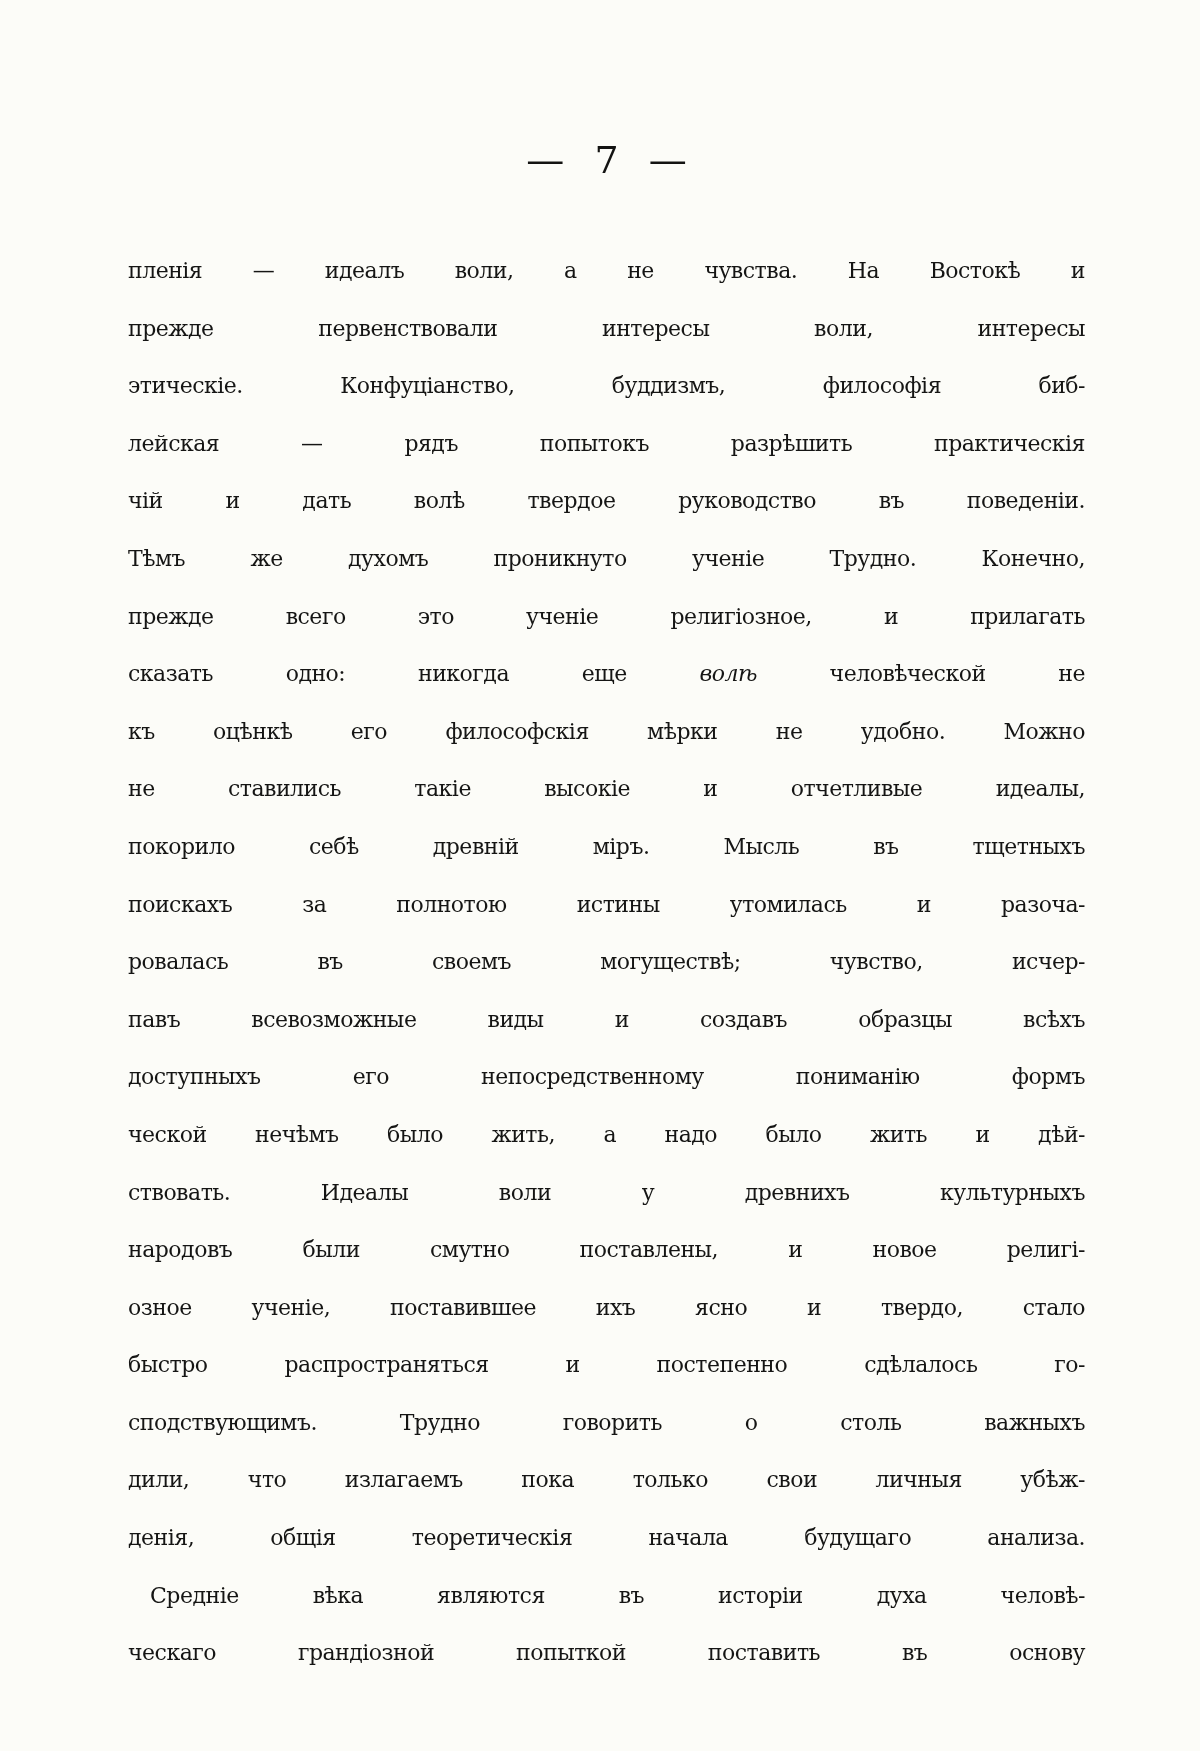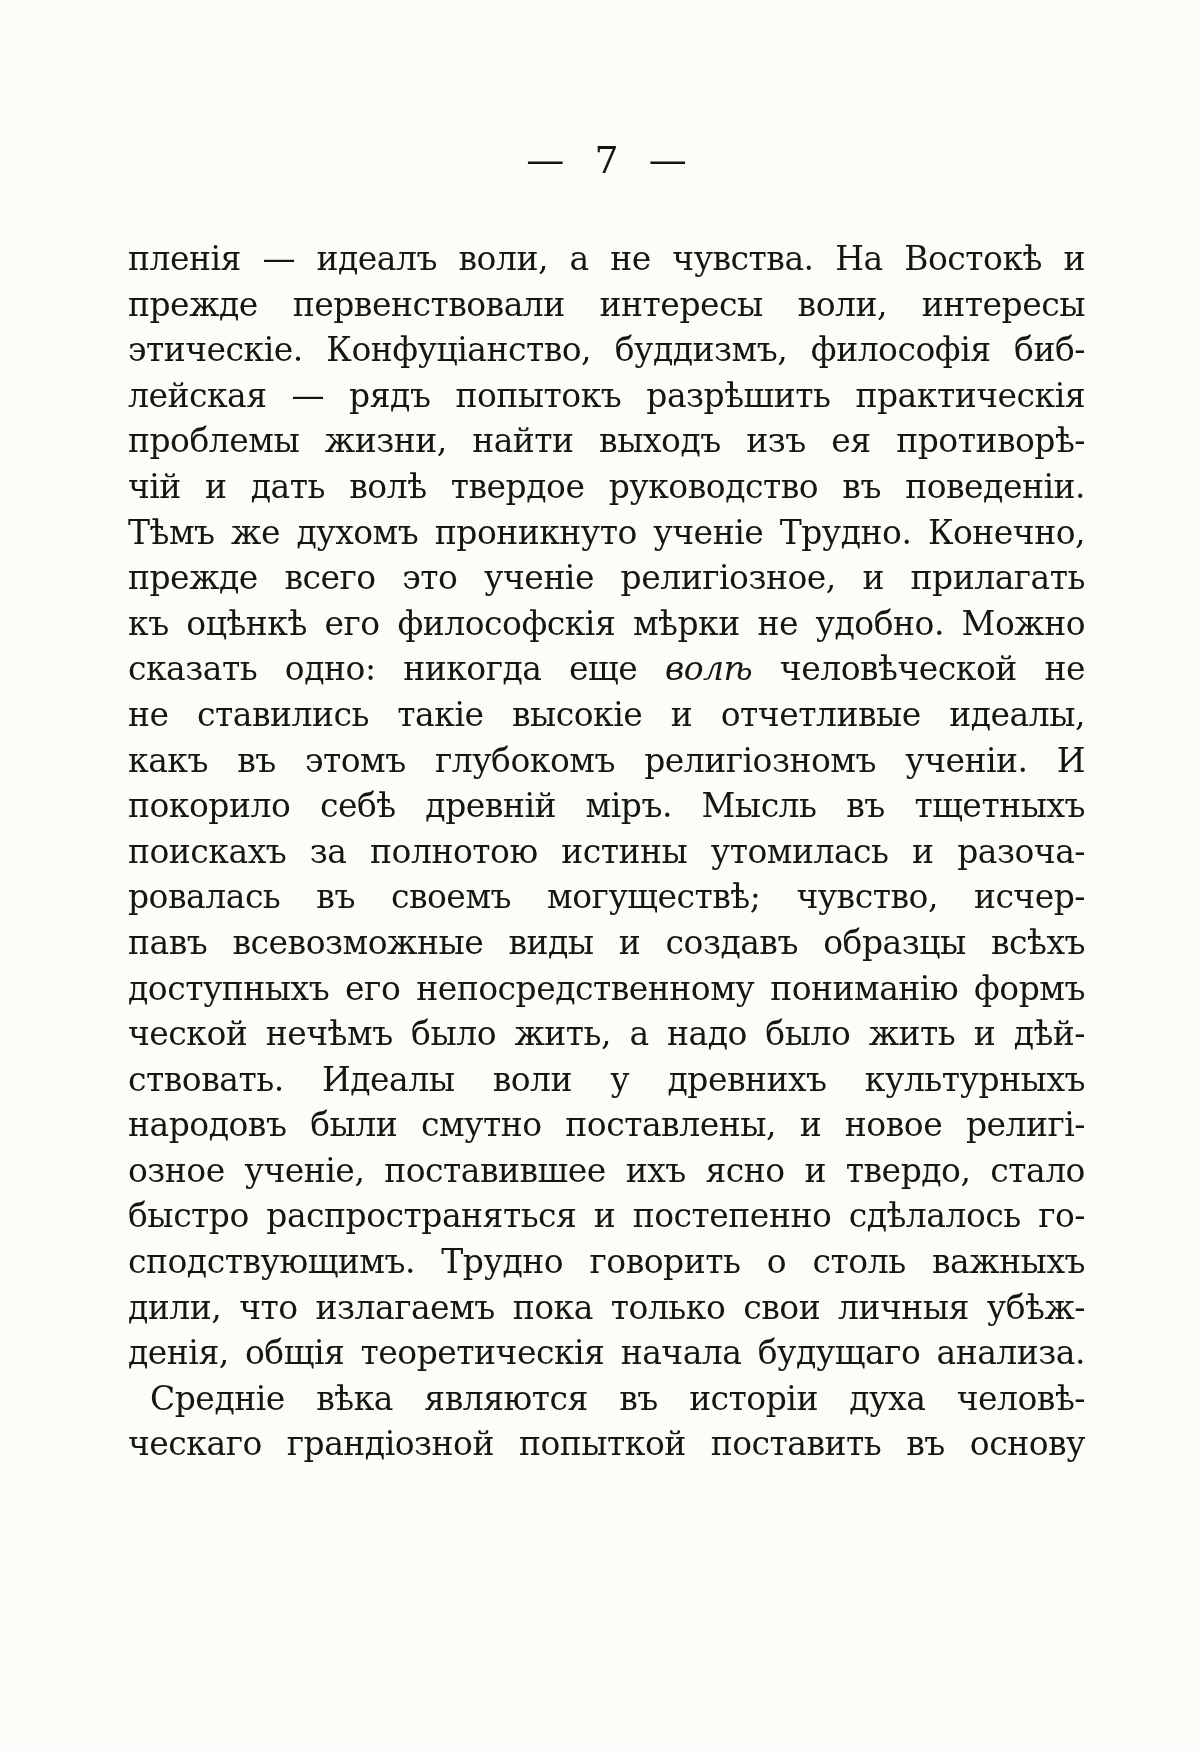--- a/index.html
+++ b/index.html
@@ -27,26 +27,27 @@
     word-spacing: 18px;
     color: #131312;
   }
   .text-block {
     position: absolute;
     top: 236px;
     left: 128px;
     width: 957px;
   }
   .line {
-    font-size: 33px;
+    font-size: 22px;
     line-height: 45.6px;
     letter-spacing: -0.5px;
     white-space: normal;
     text-align: justify;
     text-align-last: justify;
+    margin-top: 12px;
     -moz-text-align-last: justify;
   }
   .line.indent {
     text-indent: 22px;
   }
   .line i {
     font-style: italic;
   }
   .watermark {
     position: absolute;
@@ -63,28 +64,26 @@
 <body>
 
 <div class="page">
   <div class="page-header">— 7 —</div>
 
   <div class="text-block" id="text-block">
       <div class="line"><span>пленія — идеалъ воли, а не чувства. На Востокѣ и</span></div>
       <div class="line"><span>прежде первенствовали интересы воли, интересы</span></div>
       <div class="line"><span>этическіе. Конфуціанство, буддизмъ, философія биб-</span></div>
       <div class="line"><span>лейская — рядъ попытокъ разрѣшить практическія</span></div>
-      <div class="line"><span>проблемы жизни, найти выходъ изъ ея противорѣ-</span></div>
       <div class="line"><span>чій и дать волѣ твердое руководство въ поведеніи.</span></div>
       <div class="line"><span>Тѣмъ же духомъ проникнуто ученіе Трудно. Конечно,</span></div>
       <div class="line"><span>прежде всего это ученіе религіозное, и прилагать</span></div>
+      <div class="line"><span>сказать одно: никогда еще </span><i>волѣ</i><span> человѣческой не</span></div>
       <div class="line"><span>къ оцѣнкѣ его философскія мѣрки не удобно. Можно</span></div>
-      <div class="line"><span>сказать одно: никогда еще </span><i>волѣ</i><span> человѣческой не</span></div>
       <div class="line"><span>не ставились такіе высокіе и отчетливые идеалы,</span></div>
-      <div class="line"><span>какъ въ этомъ глубокомъ религіозномъ ученіи. И</span></div>
       <div class="line"><span>покорило себѣ древній міръ. Мысль въ тщетныхъ</span></div>
       <div class="line"><span>поискахъ за полнотою истины утомилась и разоча-</span></div>
       <div class="line"><span>ровалась въ своемъ могуществѣ; чувство, исчер-</span></div>
       <div class="line"><span>павъ всевозможные виды и создавъ образцы всѣхъ</span></div>
       <div class="line"><span>доступныхъ его непосредственному пониманію формъ</span></div>
       <div class="line"><span>ческой нечѣмъ было жить, а надо было жить и дѣй-</span></div>
       <div class="line"><span>ствовать. Идеалы воли у древнихъ культурныхъ</span></div>
       <div class="line"><span>народовъ были смутно поставлены, и новое религі-</span></div>
       <div class="line"><span>озное ученіе, поставившее ихъ ясно и твердо, стало</span></div>
       <div class="line"><span>быстро распространяться и постепенно сдѣлалось го-</span></div>

